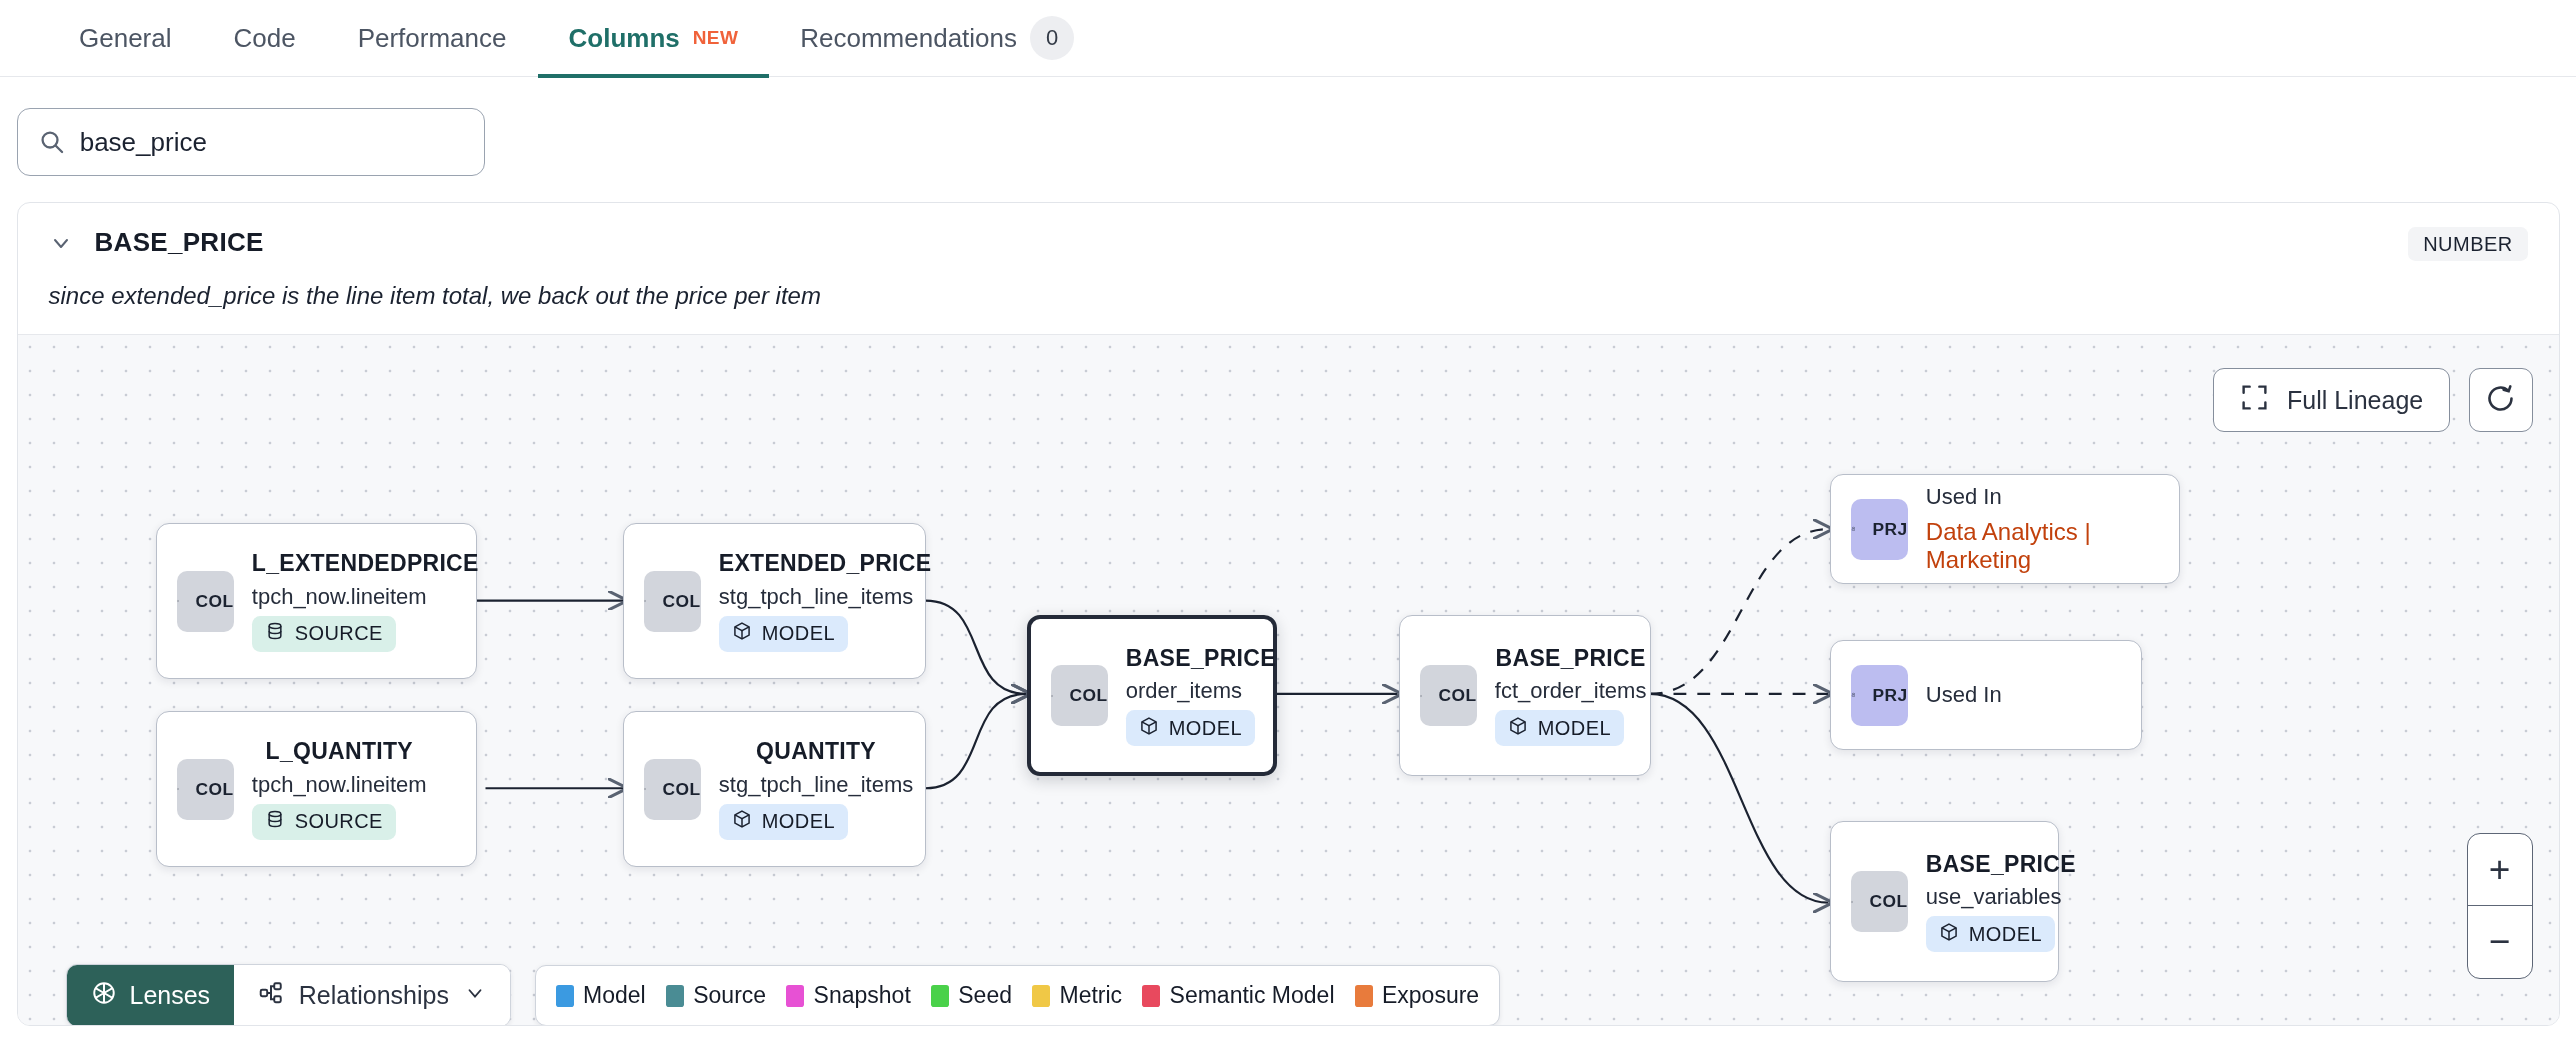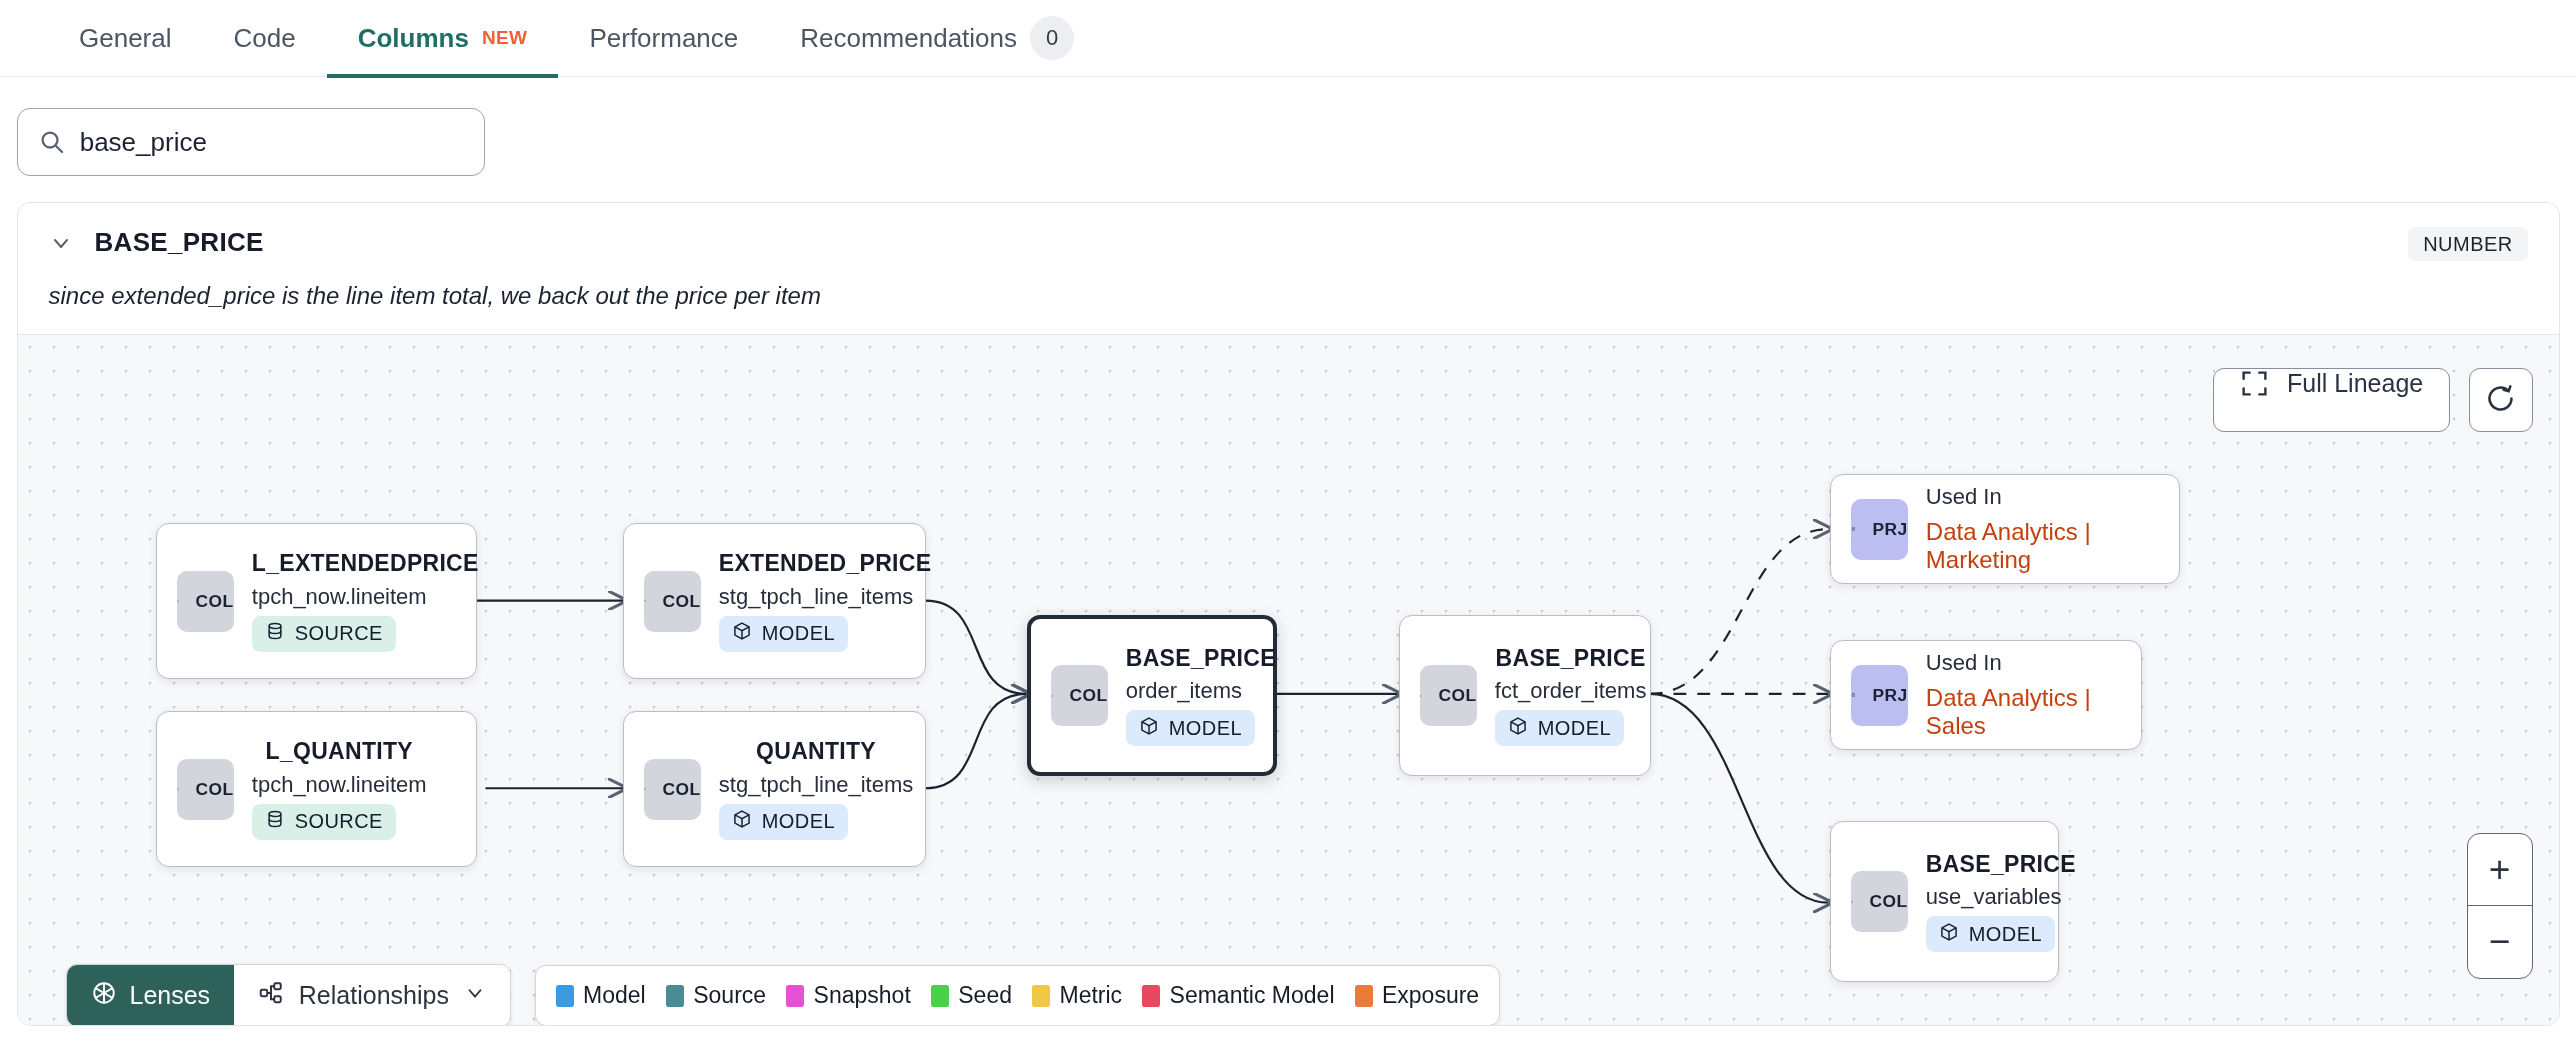--- a/index.html
+++ b/index.html
@@ -196,21 +196,21 @@
   .ctrl-topright {
     position: absolute;
     right: 26px; top: 33px;
     display: flex; gap: 18.3px; align-items: center;
   }
   .btn-full {
     height: 64px;
     background: #fff;
     border: 1.8px solid #858e9c;
     border-radius: 11px;
-    display: flex; align-items: flex-start; gap: 18.3px;
+    display: flex; align-items: center; gap: 18.3px;
     padding: 0 26px;
     font-size: 25px;
     color: #2b3240;
     cursor: pointer;
   }
   .btn-icon-sq {
     width: 64px; height: 64px;
     background: #fff;
     border: 1.8px solid #858e9c;
     border-radius: 11px;
@@ -278,26 +278,26 @@
 </head>
 <body>
 
 <div class="tabbar">
   <div class="tab">
     <span>General</span>
   </div>
   <div class="tab">
     <span>Code</span>
   </div>
+  <div class="tab">
+    <span>Performance</span>
+  </div>
   <div class="tab active">
     <span>Columns</span>
     <span class="newbadge">NEW</span>
-  </div>
-  <div class="tab">
-    <span>Performance</span>
   </div>
   <div class="tab">
     <span>Recommendations</span>
     <span class="countbadge">0</span>
   </div>
 </div>
 
 <div class="searchwrap">
   <div class="searchbox">
     <span class="sicon">
@@ -562,21 +562,20 @@
     <div class="node" style="left:1812px; top:305px; width:312px; height:110px;">
       <div class="kind prj">
         <svg width="24" height="24" viewBox="0 0 24 24" fill="none" stroke="#1b2230" stroke-width="1.7">
           <path d="M5 6.5 12 3.5l7 3-7 3z"></path>
             <rect x="5.5" y="11.5" width="13" height="7.5" rx="1.4"></rect>
         </svg>
         <span class="klabel">PRJ</span>
       </div>
       <div class="prjnode">
         <span class="lbl1">Used In</span>
-        <span class="lbl2">Data Analytics | Sales</span>
       </div>
     </div>
 
     <div class="bottombar">
       <div class="seg">
         <div class="lenses">
           <span>
             <svg width="26" height="26" viewBox="0 0 24 24" fill="none" stroke="#ffffff" stroke-width="1.8">
               <circle cx="12" cy="12" r="9"></circle>
                 <path d="M12 3v9l7.8 4.5M12 12 4.2 16.5M12 12 19.8 7.5M12 12 4.2 7.5M12 12v9"></path>

